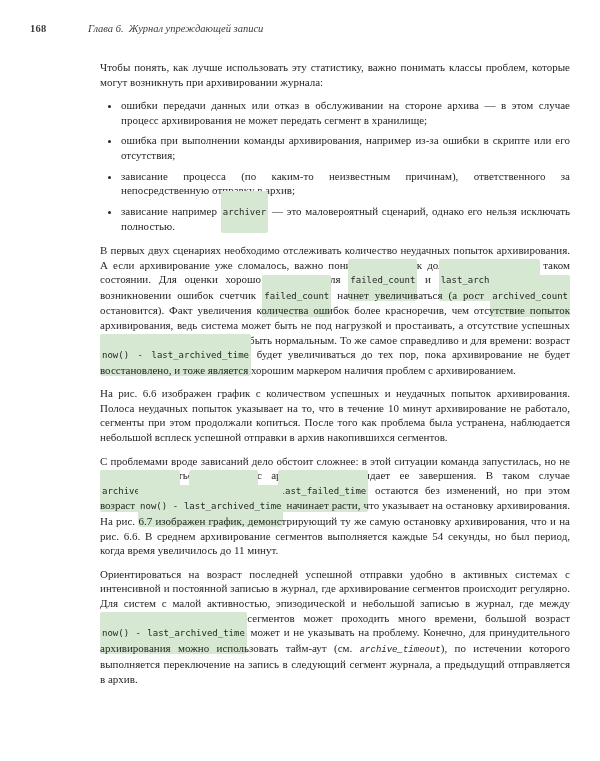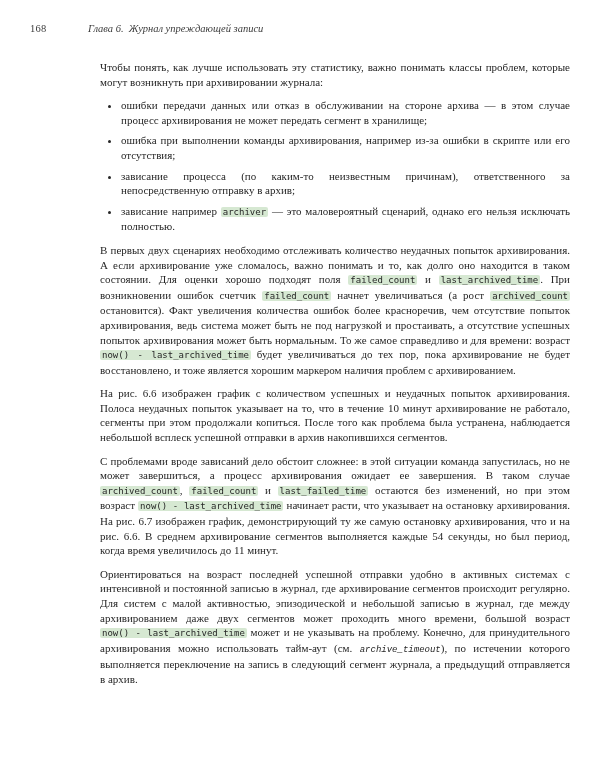--- a/index.html
+++ b/index.html
@@ -25,20 +25,21 @@
     right: 30px;
     font-size: 10.5px;
     line-height: 14px;
     color: #3a3a3a;
   }
   .page-number {
     display: inline-block;
     width: 58px;
     font-style: normal;
     letter-spacing: 0.2px;
+    font-weight: bold;
   }
   .running-head {
     font-style: italic;
   }
   .page-body {
     position: absolute;
     top: 60px;
     left: 88px;
     width: 482px;
     font-size: 11px;
@@ -53,21 +54,21 @@
     margin: 1px 0 9px 0;
     padding-left: 21px;
     list-style: disc outside;
   }
   .page-body li {
     margin: 0 0 6px 12px;
   }
   code.code-hl {
     font-family: "DejaVu Sans Mono", "Liberation Mono", monospace;
     font-size: 9px;
-    padding: 0 2px;
+    padding: 16px 2px;
     border-radius: 2px;
     white-space: nowrap;
   }
   code.code-it {
     font-family: Liberation Mono, monospace;
     font-size: 9px;
     font-style: italic;
     white-space: nowrap;
   }
 </style>

